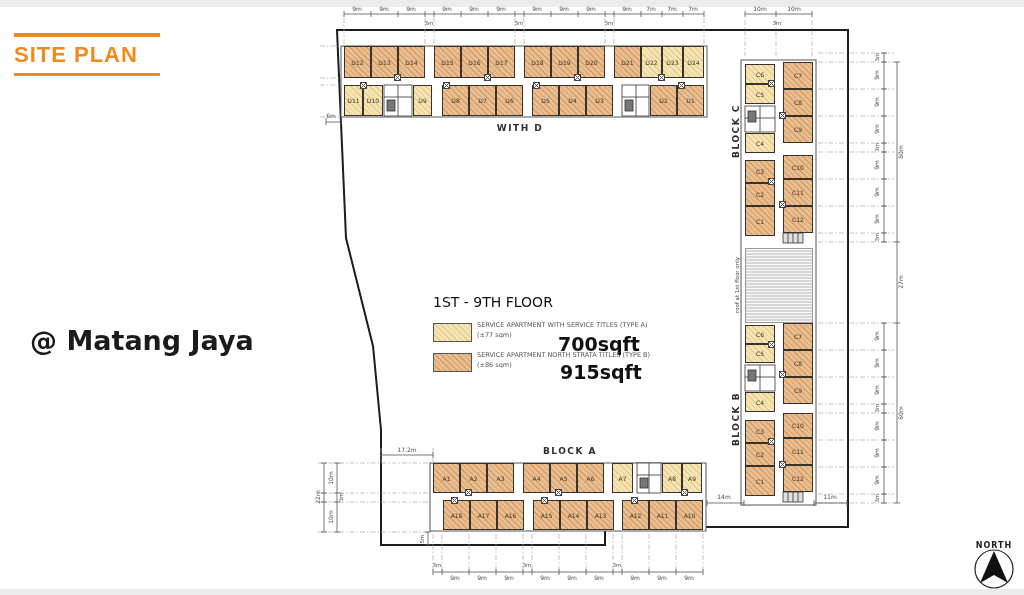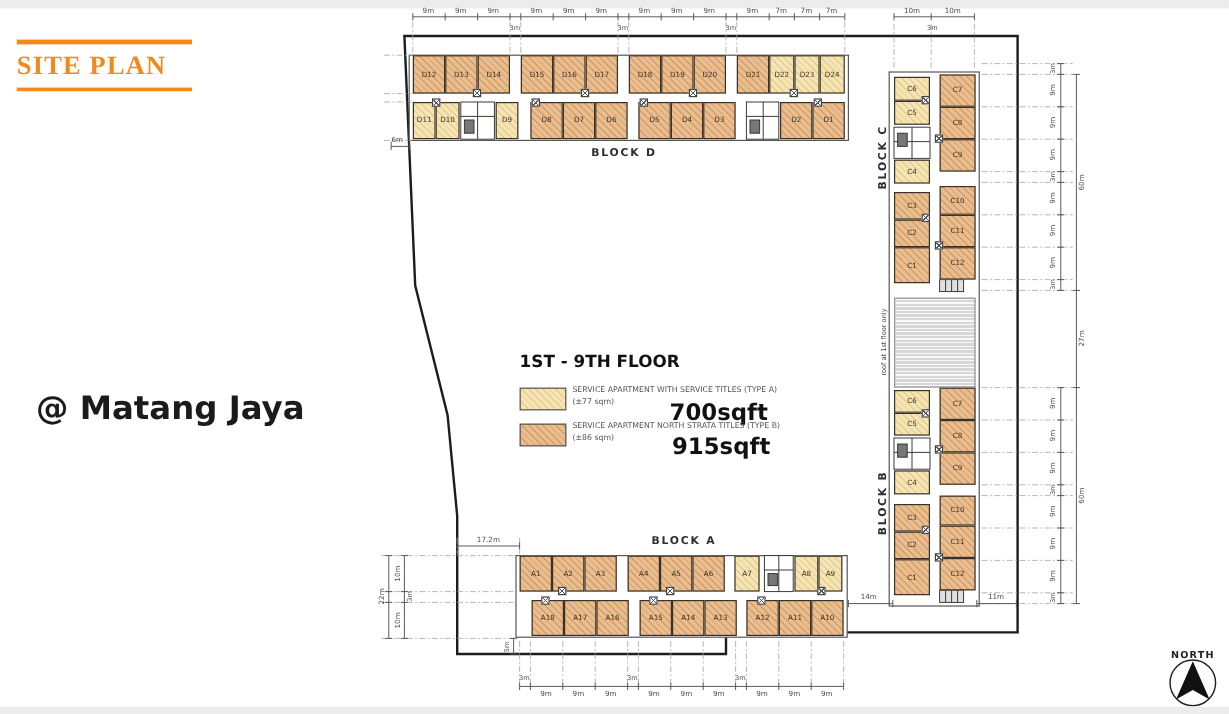--- a/index.html
+++ b/index.html
@@ -3,21 +3,21 @@
 <meta charset="utf-8">
 <style>
   html,body{margin:0;padding:0;}
   body{width:1024px;height:595px;position:relative;overflow:hidden;background:#ffffff;
        font-family:"DejaVu Sans","Liberation Sans",sans-serif;}
   .abs{position:absolute;}
   .strip{position:absolute;left:0;width:1024px;background:#ececec;}
   
   .accent-bar{position:absolute;background:#F08A1D;}
   .site-plan-title{position:absolute;left:14px;top:42px;color:#F08A1D;
-       font-family:Liberation Serif, serif;font-weight:bold;
+       font-family:Liberation Sans, sans-serif;font-weight:bold;
        font-size:22px;letter-spacing:1px;}
   .project-name{position:absolute;left:30px;top:322px;color:#1b1b1b;font-weight:bold;
        font-size:27px;line-height:37px;}
   
   .u{position:absolute;border:1px solid #38322b;box-sizing:border-box;display:flex;
      align-items:center;justify-content:center;font-size:6px;color:#3a332a;overflow:hidden;}
   .ta{background-color:#f6e5b4;
       background-image:repeating-linear-gradient(45deg,rgba(196,150,60,.30) 0 1px,transparent 1px 4px);}
   .tb{background-color:#e9bd8e;
       background-image:repeating-linear-gradient(45deg,rgba(165,96,38,.32) 0 1px,transparent 1px 4px);}
@@ -25,21 +25,21 @@
       background-image:repeating-linear-gradient(180deg,rgba(255,255,255,.85) 0 1px,transparent 1px 3px);}
   .blocklabel{position:absolute;color:#2e2e2e;font-size:9px;font-weight:bold;
       letter-spacing:1.5px;text-align:center;}
   .vert{transform:rotate(-90deg);}
   .roofnote{position:absolute;color:#444;font-size:5.5px;text-align:center;transform:rotate(-90deg);}
   .xbox{position:absolute;width:7px;height:7px;box-sizing:border-box;border:1px solid #444;
       background:
        linear-gradient(45deg,transparent 44%,#555 44% 56%,transparent 56%),
        linear-gradient(-45deg,transparent 44%,#555 44% 56%,transparent 56%),#fff;}
   
-  .legend-title{position:absolute;left:433px;top:294px;font-size:14px;font-weight:bold;color:#111;}
+  .legend-title{position:absolute;left:433px;top:294px;font-size:14px;font-weight:normal;color:#111;}
   .sw{position:absolute;left:433px;width:39px;height:19px;border:1px solid #555;box-sizing:border-box;}
   .ldesc{position:absolute;left:477px;font-size:6.5px;color:#555;letter-spacing:0;white-space:nowrap;}
   .lsqm{position:absolute;left:477px;font-size:6.5px;color:#555;}
   .lsqft{position:absolute;font-size:19px;font-weight:bold;color:#111;margin-left:42px;}
   
   svg text{font-family:"DejaVu Sans","Liberation Sans",sans-serif;font-size:6px;fill:#4a4a4a;}
   svg text.d5{font-size:5.5px;}
   svg text.north{font-size:8px;fill:#222;letter-spacing:1px;font-weight:bold;}
 </style>
 </head>
@@ -236,21 +236,21 @@
 <div class="u ta" style="left:363px;top:85px;width:20px;height:31px">D10</div>
 <div class="u ta" style="left:413px;top:85px;width:19px;height:31px">D9</div>
 <div class="u tb" style="left:442px;top:85px;width:27px;height:31px">D8</div>
 <div class="u tb" style="left:469px;top:85px;width:27px;height:31px">D7</div>
 <div class="u tb" style="left:496px;top:85px;width:27px;height:31px">D6</div>
 <div class="u tb" style="left:532px;top:85px;width:27px;height:31px">D5</div>
 <div class="u tb" style="left:559px;top:85px;width:27px;height:31px">D4</div>
 <div class="u tb" style="left:586px;top:85px;width:27px;height:31px">D3</div>
 <div class="u tb" style="left:650px;top:85px;width:27px;height:31px">D2</div>
 <div class="u tb" style="left:677px;top:85px;width:27px;height:31px">D1</div>
-<div class="blocklabel" style="left:470px;top:123px;width:100px">BLOCK D</div>
+<div class="blocklabel" style="left:470px;top:123px;width:100px">WITH D</div>
 
 <div class="u tb" style="left:433px;top:463px;width:27px;height:30px">A1</div>
 <div class="u tb" style="left:460px;top:463px;width:27px;height:30px">A2</div>
 <div class="u tb" style="left:487px;top:463px;width:27px;height:30px">A3</div>
 <div class="u tb" style="left:523px;top:463px;width:27px;height:30px">A4</div>
 <div class="u tb" style="left:550px;top:463px;width:27px;height:30px">A5</div>
 <div class="u tb" style="left:577px;top:463px;width:27px;height:30px">A6</div>
 <div class="u ta" style="left:612px;top:463px;width:21px;height:30px">A7</div>
 <div class="u ta" style="left:662px;top:463px;width:20px;height:30px">A8</div>
 <div class="u ta" style="left:682px;top:463px;width:20px;height:30px">A9</div>

